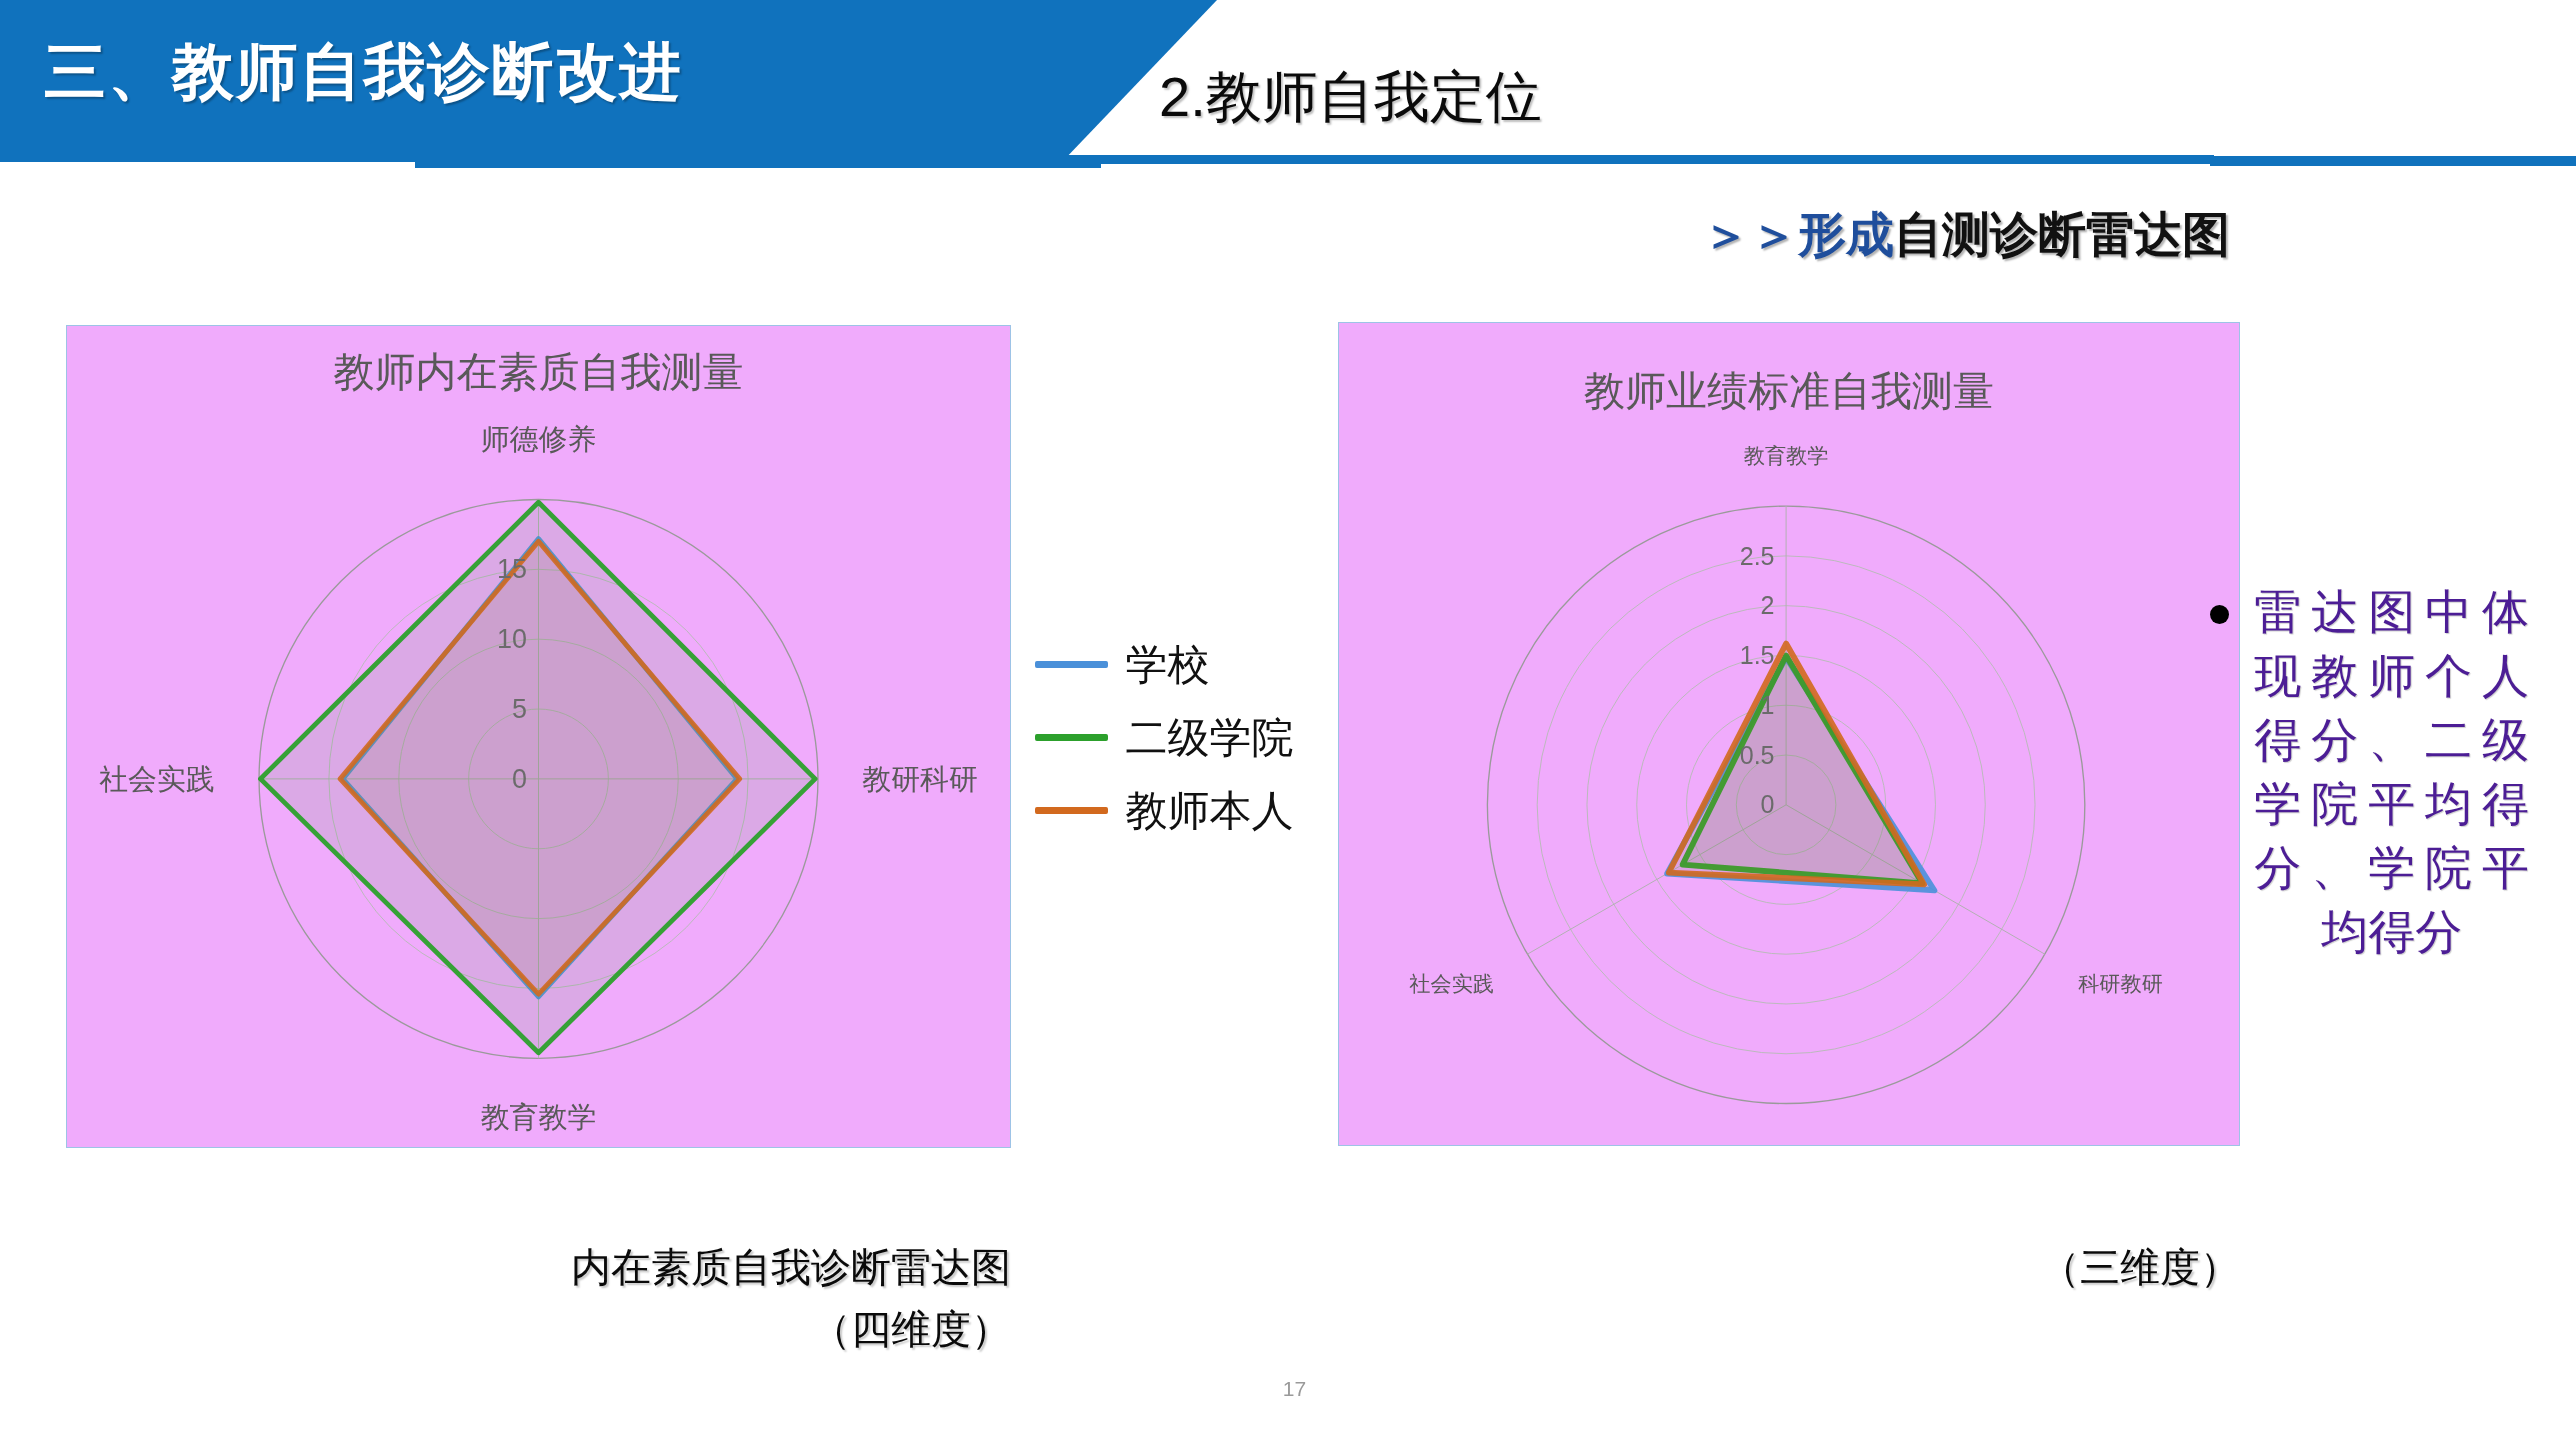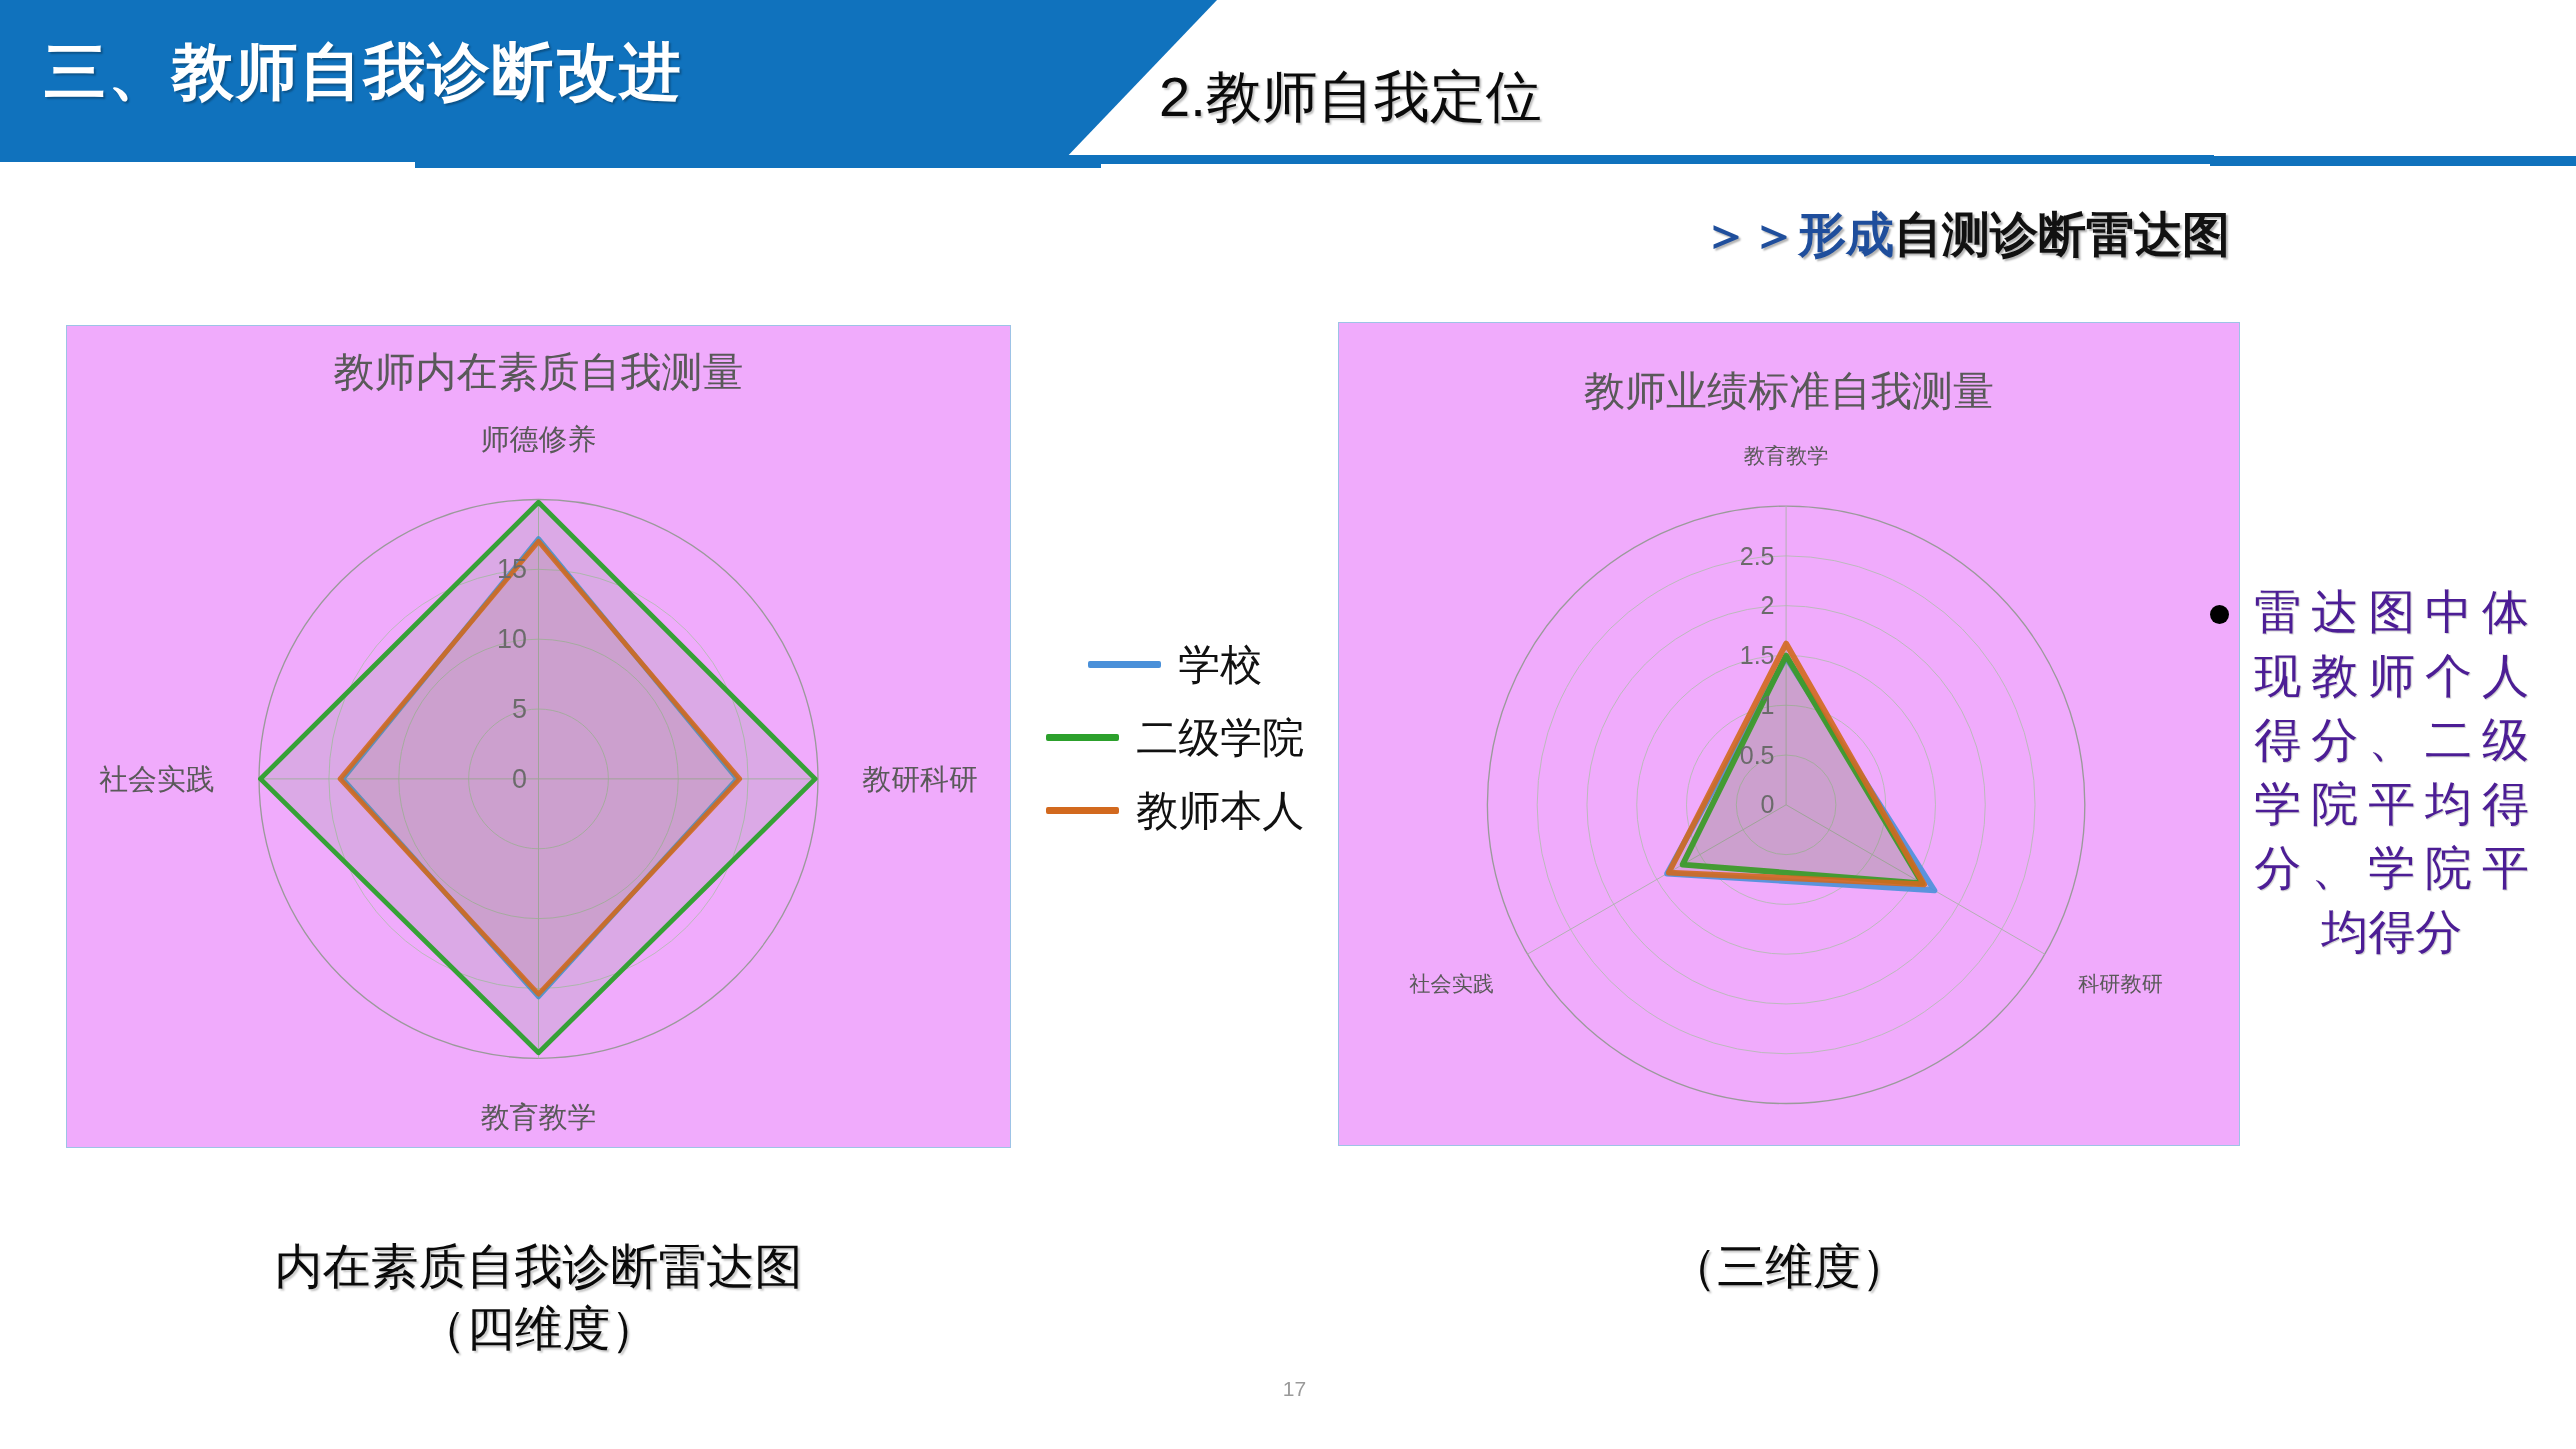--- a/index.html
+++ b/index.html
@@ -56,39 +56,39 @@
     position:absolute;left:0;width:100%;text-align:center;
     color:#595959;white-space:nowrap;
   }
   #title-left{top:19.3px;font-size:41px;}
   #title-right{top:41px;font-size:41px;}
 
   .radar-svg{position:absolute;left:0;top:0;width:100%;height:100%;}
 
   
   #legend{position:absolute;left:1035px;top:628px;width:280px;}
-  .legend-row{display:flex;align-items:center;height:73px;justify-content:center;}
+  .legend-row{display:flex;align-items:center;height:73px;}
   .legend-swatch{width:73px;height:6.8px;border-radius:1.9px;margin-right:17.4px;flex:0 0 auto;}
   .legend-label{font-size:42px;color:#111111;white-space:nowrap;}
 
   
   #bullet-block{position:absolute;left:2210px;top:580px;width:319px;display:flex;}
   #bullet-dot{
     width:19.3px;height:19.3px;border-radius:50%;background:#000000;
     flex:0 0 auto;margin-top:25px;margin-right:25px;
   }
   #bullet-text{
     font-size:47px;line-height:64px;color:#4c1d95;
     text-align:justify;text-align-last:center;
     text-shadow:1px 1px 1px rgba(0,0,0,.20);
   }
 
   
   .caption{
-    position:absolute;text-align:center;font-size:48px;line-height:62px;color:#0a0a0a;
+    position:absolute;text-align:right;font-size:40px;line-height:62px;color:#0a0a0a;
     text-shadow:1.9px 1.9px 1.9px rgba(0,0,0,.22);
   }
   #caption-left{left:66px;top:1236px;width:945px;}
   #caption-right{left:1338px;top:1236px;width:902px;}
 
   #page-number{
     position:absolute;left:1256px;top:1377px;width:77px;text-align:center;
     font-size:21px;color:#9a9a9a;
   }
 </style>

